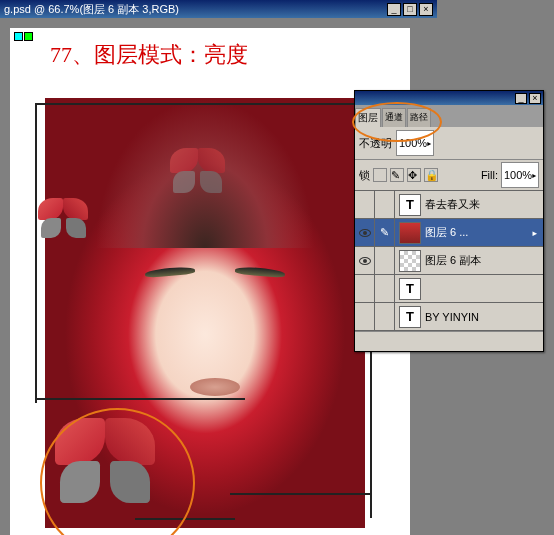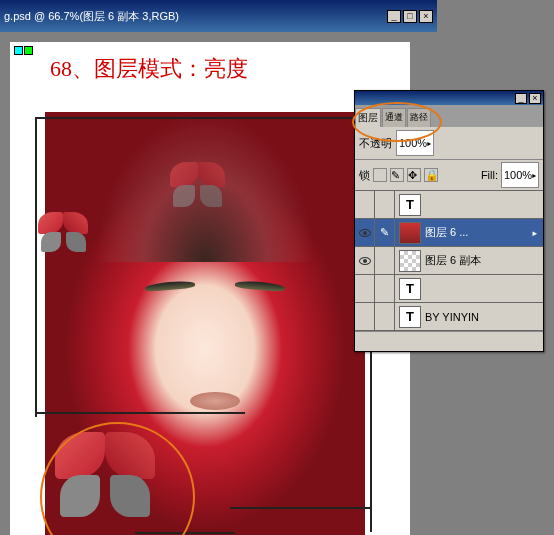--- a/index.html
+++ b/index.html
@@ -1,17 +1,17 @@
 <!DOCTYPE html>
 <html><head>
 <meta charset="utf-8">
 <style>
 *{margin:0;padding:0;box-sizing:border-box;font-family:"SimSun","Arial",sans-serif;font-size:11px}
 body{background:#808080;width:554px;height:535px;position:relative;overflow:hidden}
-.titlebar{background:linear-gradient(#0a246a,#3a6ea5);color:#fff;height:18px;display:flex;align-items:center;padding:16px 4px;justify-content:space-between;width:437px}
+.titlebar{background:linear-gradient(#0a246a,#3a6ea5);color:#fff;height:18px;display:flex;align-items:center;padding:2px 4px;justify-content:space-between;width:437px}
 .titlebar-btns{display:flex;gap:2px}
 .winbtn{width:14px;height:13px;background:#d4d0c8;border:1px solid #000;display:flex;align-items:center;justify-content:center;font-size:9px;color:#000}
 .canvas-window{width:437px;background:#808080}
 .canvas-area{background:#fff;margin:10px;width:400px;height:510px;position:relative}
 .artwork{position:absolute;top:20px;left:20px;width:345px;height:475px}
 .swatches{position:absolute;top:4px;left:4px;display:flex}
 .swatch{width:9px;height:9px;border:1px solid #000;margin-right:1px}
 .sw1{background:#0ff}
 .sw2{background:#0f0}
 .step-label{position:absolute;top:12px;left:40px;color:#d40000;font-size:22px;font-family:"SimHei","SimSun"}
@@ -76,21 +76,21 @@
       <div class="winbtn">_</div>
       <div class="winbtn">□</div>
       <div class="winbtn">×</div>
     </div>
   </div>
   <div class="canvas-area">
     <div class="swatches">
       <div class="swatch sw1"></div>
       <div class="swatch sw2"></div>
     </div>
-    <div class="step-label">68、图层模式：亮度</div>
+    <div class="step-label">77、图层模式：亮度</div>
     <div class="artwork">
       <div class="photo">
         <div class="hair"></div>
         <div class="eye eye1"></div>
         <div class="eye eye2"></div>
         <div class="lips"></div>
       </div>
       <div class="frameline fl1"></div>
         <div class="frameline fl2"></div>
         <div class="frameline fl3"></div>
@@ -149,20 +149,21 @@
     <div class="opacity-field">
       <span>100%</span>
         <span style="margin-left:auto;font-size:8px">▸</span>
     </div>
   </div>
   <div class="layers-list" id="layers-list">
       <div class="layer-row">
         <div class="vis-col"></div>
         <div class="link-col"></div>
         <div class="thumb ">T</div>
+        <div class="layer-name">春去春又来</div>
       </div>
       <div class="layer-row selected" style="padding-right: 6px;">
         <div class="vis-col">
           <div class="eye-icon"></div>
         </div>
         <div class="link-col">✎</div>
         <div class="thumb img"></div>
         <div class="layer-name">图层 6 ...</div>
         <span class="tri">▸</span>
       </div>

